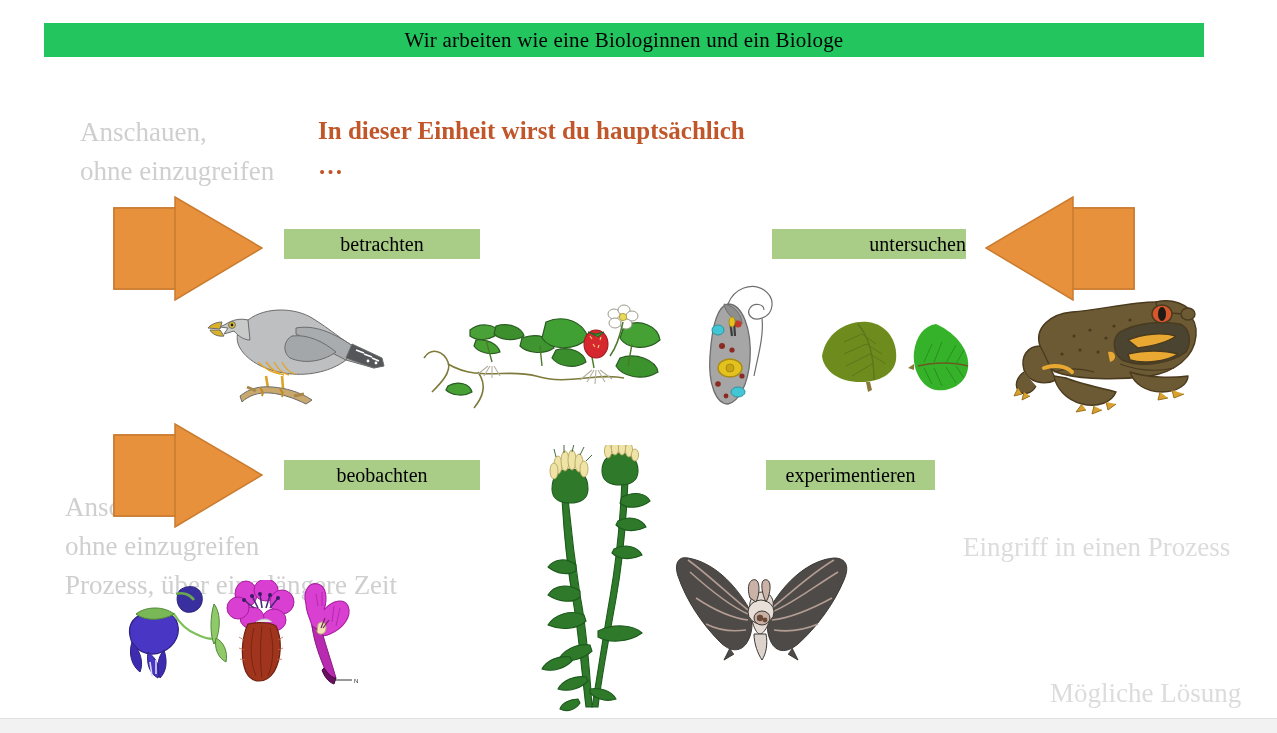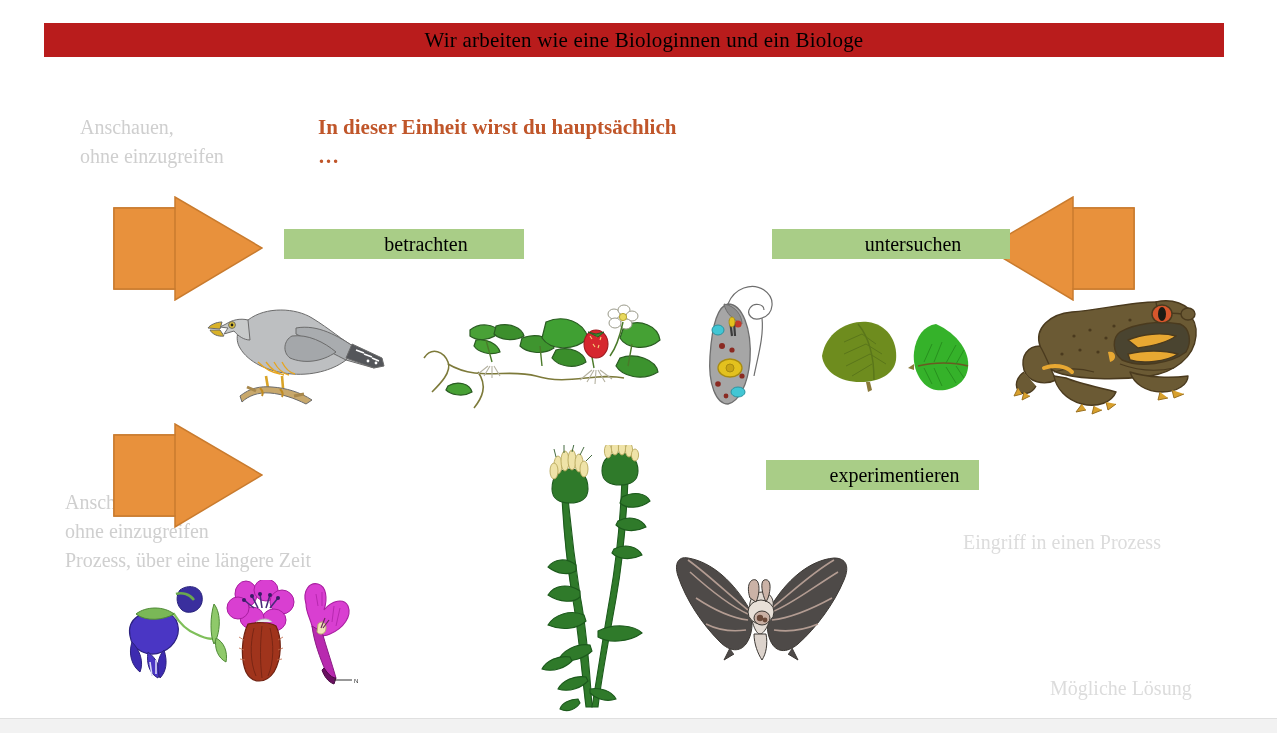--- a/index.html
+++ b/index.html
@@ -19,51 +19,50 @@
     overflow: hidden;
   }
 
   
   .title-banner {
     position: absolute;
     left: 44px;
     top: 23px;
     width: 1160px;
     height: 34px;
-    background: #b91c1c;
+    background: #22c55e;
     display: flex;
     align-items: center;
     justify-content: center;
-    padding-left: 20px;
   }
   .title-banner .title-text {
     font-size: 21px;
     color: #000000;
     letter-spacing: 0.2px;
     white-space: nowrap;
   }
 
   
   .headline {
     position: absolute;
     left: 318px;
     top: 113px;
     width: 600px;
-    font-size: 21px;
+    font-size: 25px;
     font-weight: bold;
     color: #c0562a;
     line-height: 1.4;
   }
   .headline .ellipsis { display: block; }
 
   
   .annot {
     position: absolute;
     color: #cfcfcf;
-    font-size: 20px;
+    font-size: 27px;
     line-height: 1.45;
     white-space: pre-line;
   }
   .annot.lighter { color: #dcdcdc; }
   .annot-top-left  { left: 80px;  top: 113px; }
   .annot-bot-left  { left: 65px;  top: 488px; }
   .annot-top-right { left: 925px; top: 165px; }
   .annot-bot-right { left: 963px; top: 528px; }
   .annot-solution  { left: 1050px; top: 674px; text-align: center; }
 
@@ -82,24 +81,23 @@
   
   .term-box {
     position: absolute;
     background: #a9cd87;
     display: flex;
     align-items: center;
     justify-content: center;
     font-size: 20px;
     color: #000000;
     height: 30px;
-    padding-left: 44px;
   }
   .box-betrachten     { left: 284px; top: 229px; width: 196px; }
-  .box-untersuchen    { left: 772px; top: 229px; width: 194px; }
+  .box-untersuchen    { left: 772px; top: 229px; width: 194px; justify-content: flex-end; }
   .box-beobachten     { left: 284px; top: 460px; width: 196px; }
   .box-experimentieren{ left: 766px; top: 460px; width: 169px; }
 
   
   .illus { position: absolute; }
   .illus svg { display: block; width: 100%; height: 100%; }
 
   .illus-bird        { left: 196px; top: 292px; width: 190px; height: 118px; }
   .illus-strawberry  { left: 418px; top: 300px; width: 250px; height: 118px; }
   .illus-euglena     { left: 694px; top: 280px; width: 100px; height: 128px; }
@@ -161,20 +159,23 @@
       <polygon points="149,12 88,12 88,1 1,52 88,104 88,93 149,93" fill="#e8913c" stroke="#c97b2e" stroke-width="1.5"></polygon>
       <rect x="88" y="12" width="61" height="81" fill="#e8913c" stroke="#c97b2e" stroke-width="1.5"></rect>
     </svg>
   </div>
 
   <div class="term-box box-betrachten">
     <span>betrachten</span>
   </div>
   <div class="term-box box-untersuchen">
     <span>untersuchen</span>
+  </div>
+  <div class="term-box box-beobachten">
+    <span>beobachten</span>
   </div>
   <div class="term-box box-experimentieren">
     <span>experimentieren</span>
   </div>
 
   <div class="illus illus-bird">
     <svg viewBox="0 0 190 118" xmlns="http://www.w3.org/2000/svg">
       <g stroke="#6b6b6b" stroke-width="1" stroke-linejoin="round">
         <path d="M52,28 C70,14 100,16 116,26 C134,37 146,48 160,56 L186,70 L178,76 L150,68 C140,76 120,84 96,82 C72,80 52,70 44,56 C38,46 42,34 52,28 Z" fill="#bdbfc1"></path>
         <path d="M100,36 C122,32 142,44 160,56 L150,68 C130,58 112,48 100,42 Z" fill="#a9acaf"></path>

